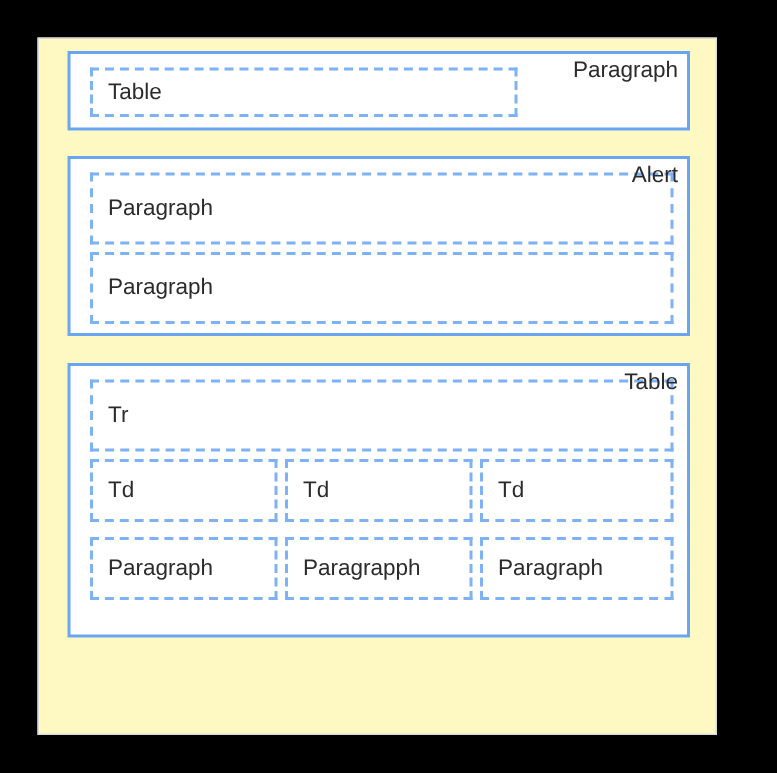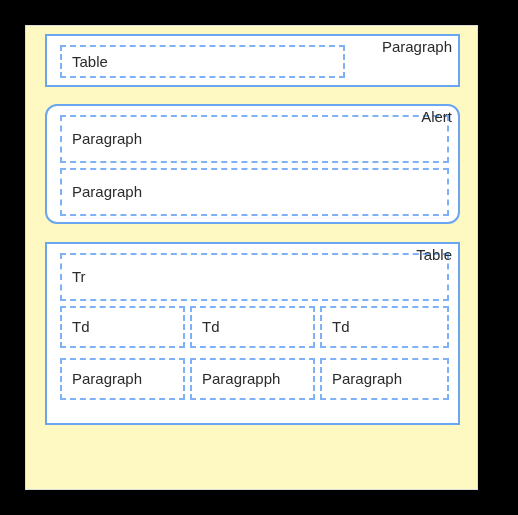--- a/index.html
+++ b/index.html
@@ -91,21 +91,21 @@
 <div id="app">
   <div class="card">
 
     <div class="solid-box" style="left:19px; top:8px; width:415px; height:53px;">
       <span class="box-label">Paragraph</span>
       <div class="dashed-box" style="left:13px; top:9px; width:285px; height:33px;">
         <span class="dashed-label">Table</span>
       </div>
     </div>
 
-    <div class="solid-box" style="left:19px; top:78px; width:415px; height:120px;border-radius:12px;">
+    <div class="solid-box" style="left:19px; top:78px; width:415px; height:120px;">
       <span class="box-label">Alert</span>
       <div class="dashed-box" style="left:13px; top:9px; width:389px; height:48px;">
         <span class="dashed-label">Paragraph</span>
       </div>
       <div class="dashed-box" style="left:13px; top:62px; width:389px; height:48px;">
         <span class="dashed-label">Paragraph</span>
       </div>
     </div>
 
     <div class="solid-box" style="left:19px; top:216px; width:415px; height:183px;text-decoration:underline;">

